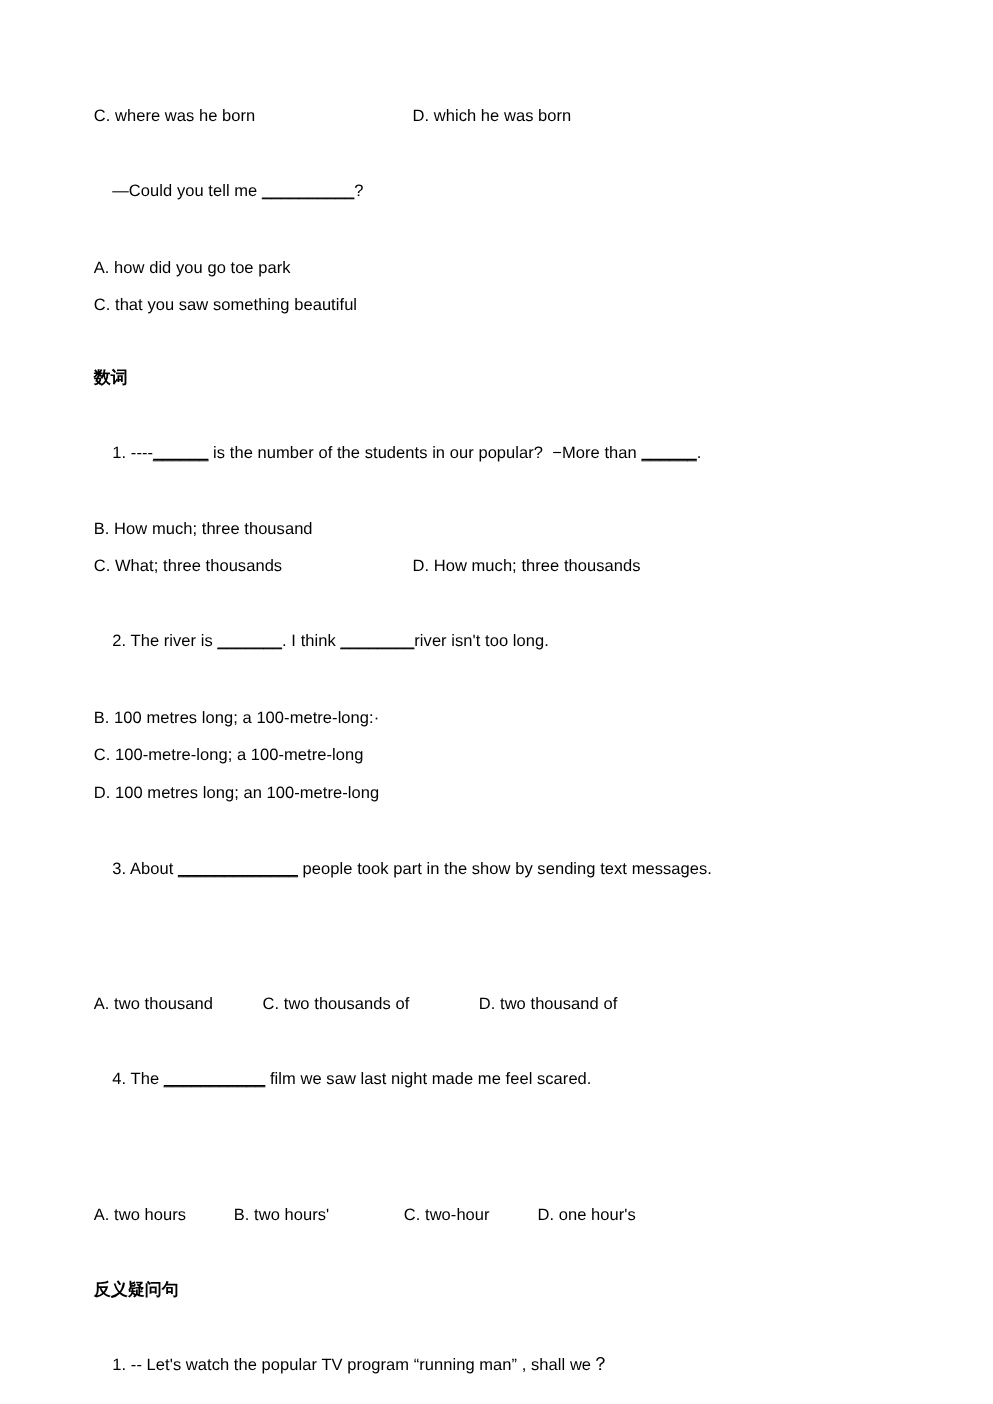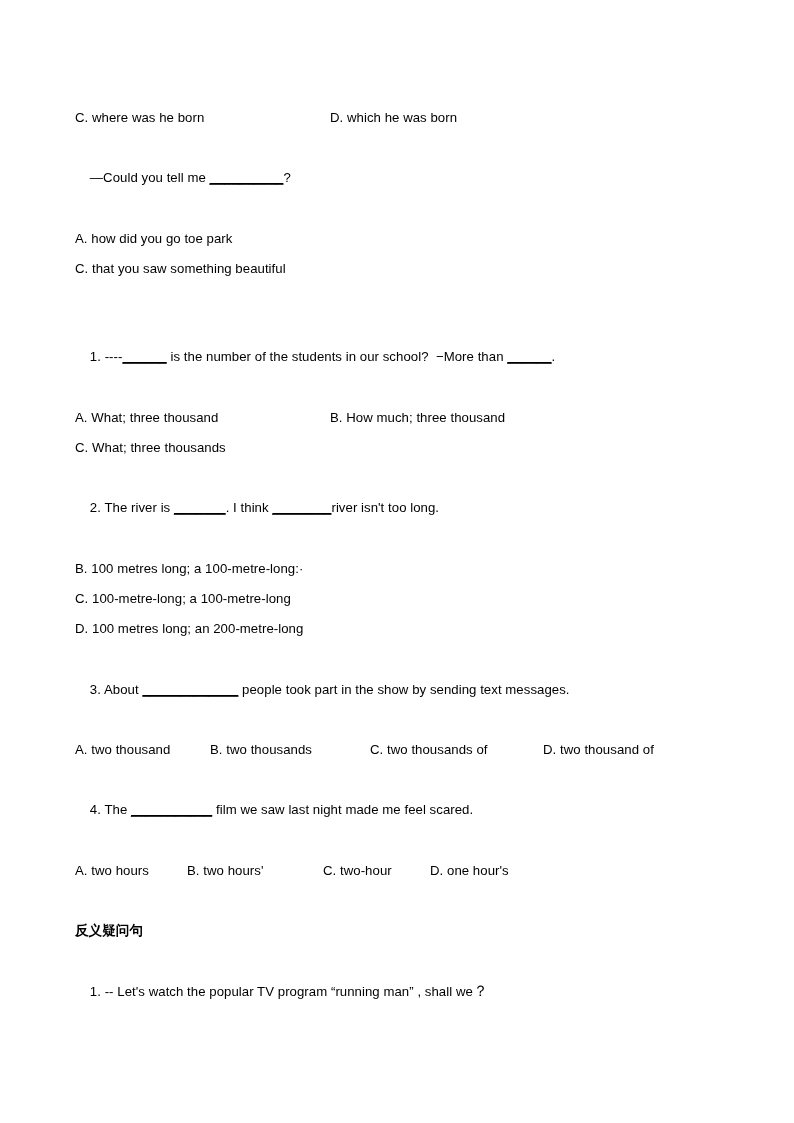--- a/index.html
+++ b/index.html
@@ -12,21 +12,21 @@
     height: 1123px;
     font-family: "Liberation Sans", sans-serif;
     color: #000000;
     -webkit-font-smoothing: antialiased;
   }
   .page {
     position: relative;
     width: 794px;
     height: 1123px;
     box-sizing: border-box;
-    padding: 103px 72px 0 75px;
+    padding: 78px 72px 0 75px;
   }
   .line {
     font-size: 13.2px;
     line-height: 30.2px;
     white-space: pre;
     letter-spacing: 0.05px;
   }
   .heading {
     font-size: 13.6px;
     font-weight: bold;
@@ -34,21 +34,21 @@
     white-space: pre;
   }
   .gap-before-heading { height: 28px; }
   .section-gap { height: 30px; }
   
   .row2 { display: flex; }
   .row2 > .c1 { width: 255px; flex: 0 0 255px; }
   .row2.wide > .c1 { width: 267px; flex: 0 0 267px; }
   
   .row4 { display: flex; }
-  .row4 > span { display: block; }
+  .row4 > span { display: block; margin-top: 48px; }
   u.ul { text-decoration: underline; }
   .bigq { font-size: 15px; }
 </style>
 </head>
 <body>
 
 <div class="page">
 
   <div class="line row2">
     <span class="c1">C. where was he born</span>
@@ -62,45 +62,45 @@
 
   <div class="line row2">
     <span class="c1">A. how did you go toe park</span>
   </div>
   <div class="line row2 wide">
     <span class="c1">C. that you saw something beautiful</span>
   </div>
 
   <div class="gap-before-heading"></div>
 
+  <div class="heading">数词</div>
 
   <div class="line">
-    <span>1. ----</span><u class="ul">______</u><span> is the number of the students in our school?  −More than </span><u class="ul">______</u><span>.</span>
+    <span>1. ----</span><u class="ul">______</u><span> is the number of the students in our popular?  −More than </span><u class="ul">______</u><span>.</span>
   </div>
   <div class="line row2">
-    <span class="c1">A. What; three thousand</span>
     <span>B. How much; three thousand</span>
   </div>
   <div class="line row2">
     <span class="c1">C. What; three thousands</span>
+    <span>D. How much; three thousands</span>
   </div>
 
   <div class="line">
     <span>2. The river is </span><u class="ul">_______</u><span>. I think </span><u class="ul">________</u><span>river isn't too long.</span>
   </div>
   <div class="line">B. 100 metres long; a 100-metre-long:·</div>
   <div class="line">C. 100-metre-long; a 100-metre-long</div>
-  <div class="line">D. 100 metres long; an 200-metre-long</div>
+  <div class="line">D. 100 metres long; an 100-metre-long</div>
 
   <div class="line">
     <span>3. About </span><u class="ul">_____________</u><span> people took part in the show by sending text messages.</span>
   </div>
   <div class="line row4">
     <span style="width:135px;flex:0 0 135px">A. two thousand</span>
-    <span style="width:160px;flex:0 0 160px">B. two thousands</span>
     <span style="width:173px;flex:0 0 173px">C. two thousands of</span>
     <span>D. two thousand of</span>
   </div>
 
   <div class="line">
     <span>4. The </span><u class="ul">___________</u><span> film we saw last night made me feel scared.</span>
   </div>
   <div class="line row4">
     <span style="width:112px;flex:0 0 112px">A. two hours</span>
     <span style="width:136px;flex:0 0 136px">B. two hours'</span>

